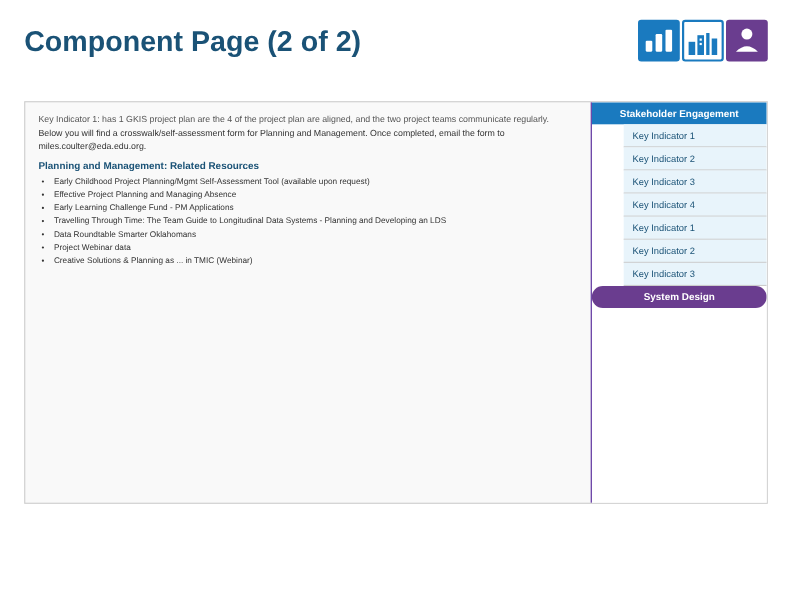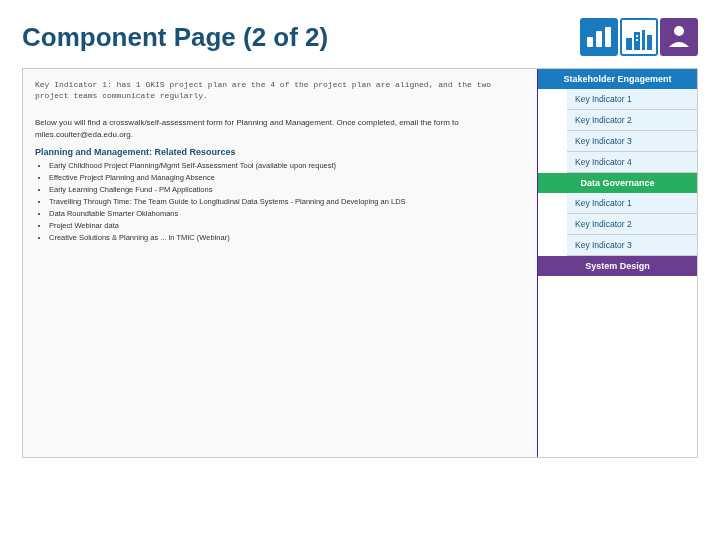--- a/index.html
+++ b/index.html
@@ -11,20 +11,21 @@
       overflow: hidden;
     }
 
     .page-container {
       width: 720px;
       height: 472px;
       background: #fff;
       padding: 18px 22px 14px 22px;
       display: flex;
       flex-direction: column;
+      gap: 24px;
     }
 
     .header {
       display: flex;
       align-items: center;
       justify-content: space-between;
       margin-bottom: 12px;
     }
 
     .page-title {
@@ -82,23 +83,22 @@
       padding: 10px 12px;
       font-size: 9px;
       color: #333;
       line-height: 1.5;
       overflow: hidden;
     }
 
     .key-indicator-text {
       font-size: 8px;
       color: #555;
-      margin-bottom: 16px;
+      margin-bottom: 2px;
       line-height: 1.4;
-      font-family: Liberation Mono, monospace;
     }
 
     .form-description {
       font-size: 8px;
       color: #333;
       margin-bottom: 6px;
       line-height: 1.4;
     }
 
     .download-link {
@@ -205,20 +205,19 @@
           <li>Creative Solutions &amp; Planning as ... in TMIC (Webinar)</li>
         </ul>
     </div>
 
     <div class="sidebar">
     <div class="sidebar-section-header" style="background: rgb(26, 122, 191);">Stakeholder Engagement</div>
         <div class="sidebar-item">Key Indicator 1</div>
         <div class="sidebar-item">Key Indicator 2</div>
         <div class="sidebar-item">Key Indicator 3</div>
         <div class="sidebar-item">Key Indicator 4</div>
-        <div class="sidebar-section-header" style="background: rgb(39, 174, 96);">Data Governance</div>
         <div class="sidebar-item">Key Indicator 1</div>
         <div class="sidebar-item">Key Indicator 2</div>
         <div class="sidebar-item">Key Indicator 3</div>
-        <div class="sidebar-section-header" style="background: rgb(106, 61, 143);">System Design</div>
+        <div class="sidebar-section-header" style="background: rgb(106, 61, 143); border-radius: 10px;">System Design</div>
       </div>
   </div>
 </div>
 
 </body></html>

